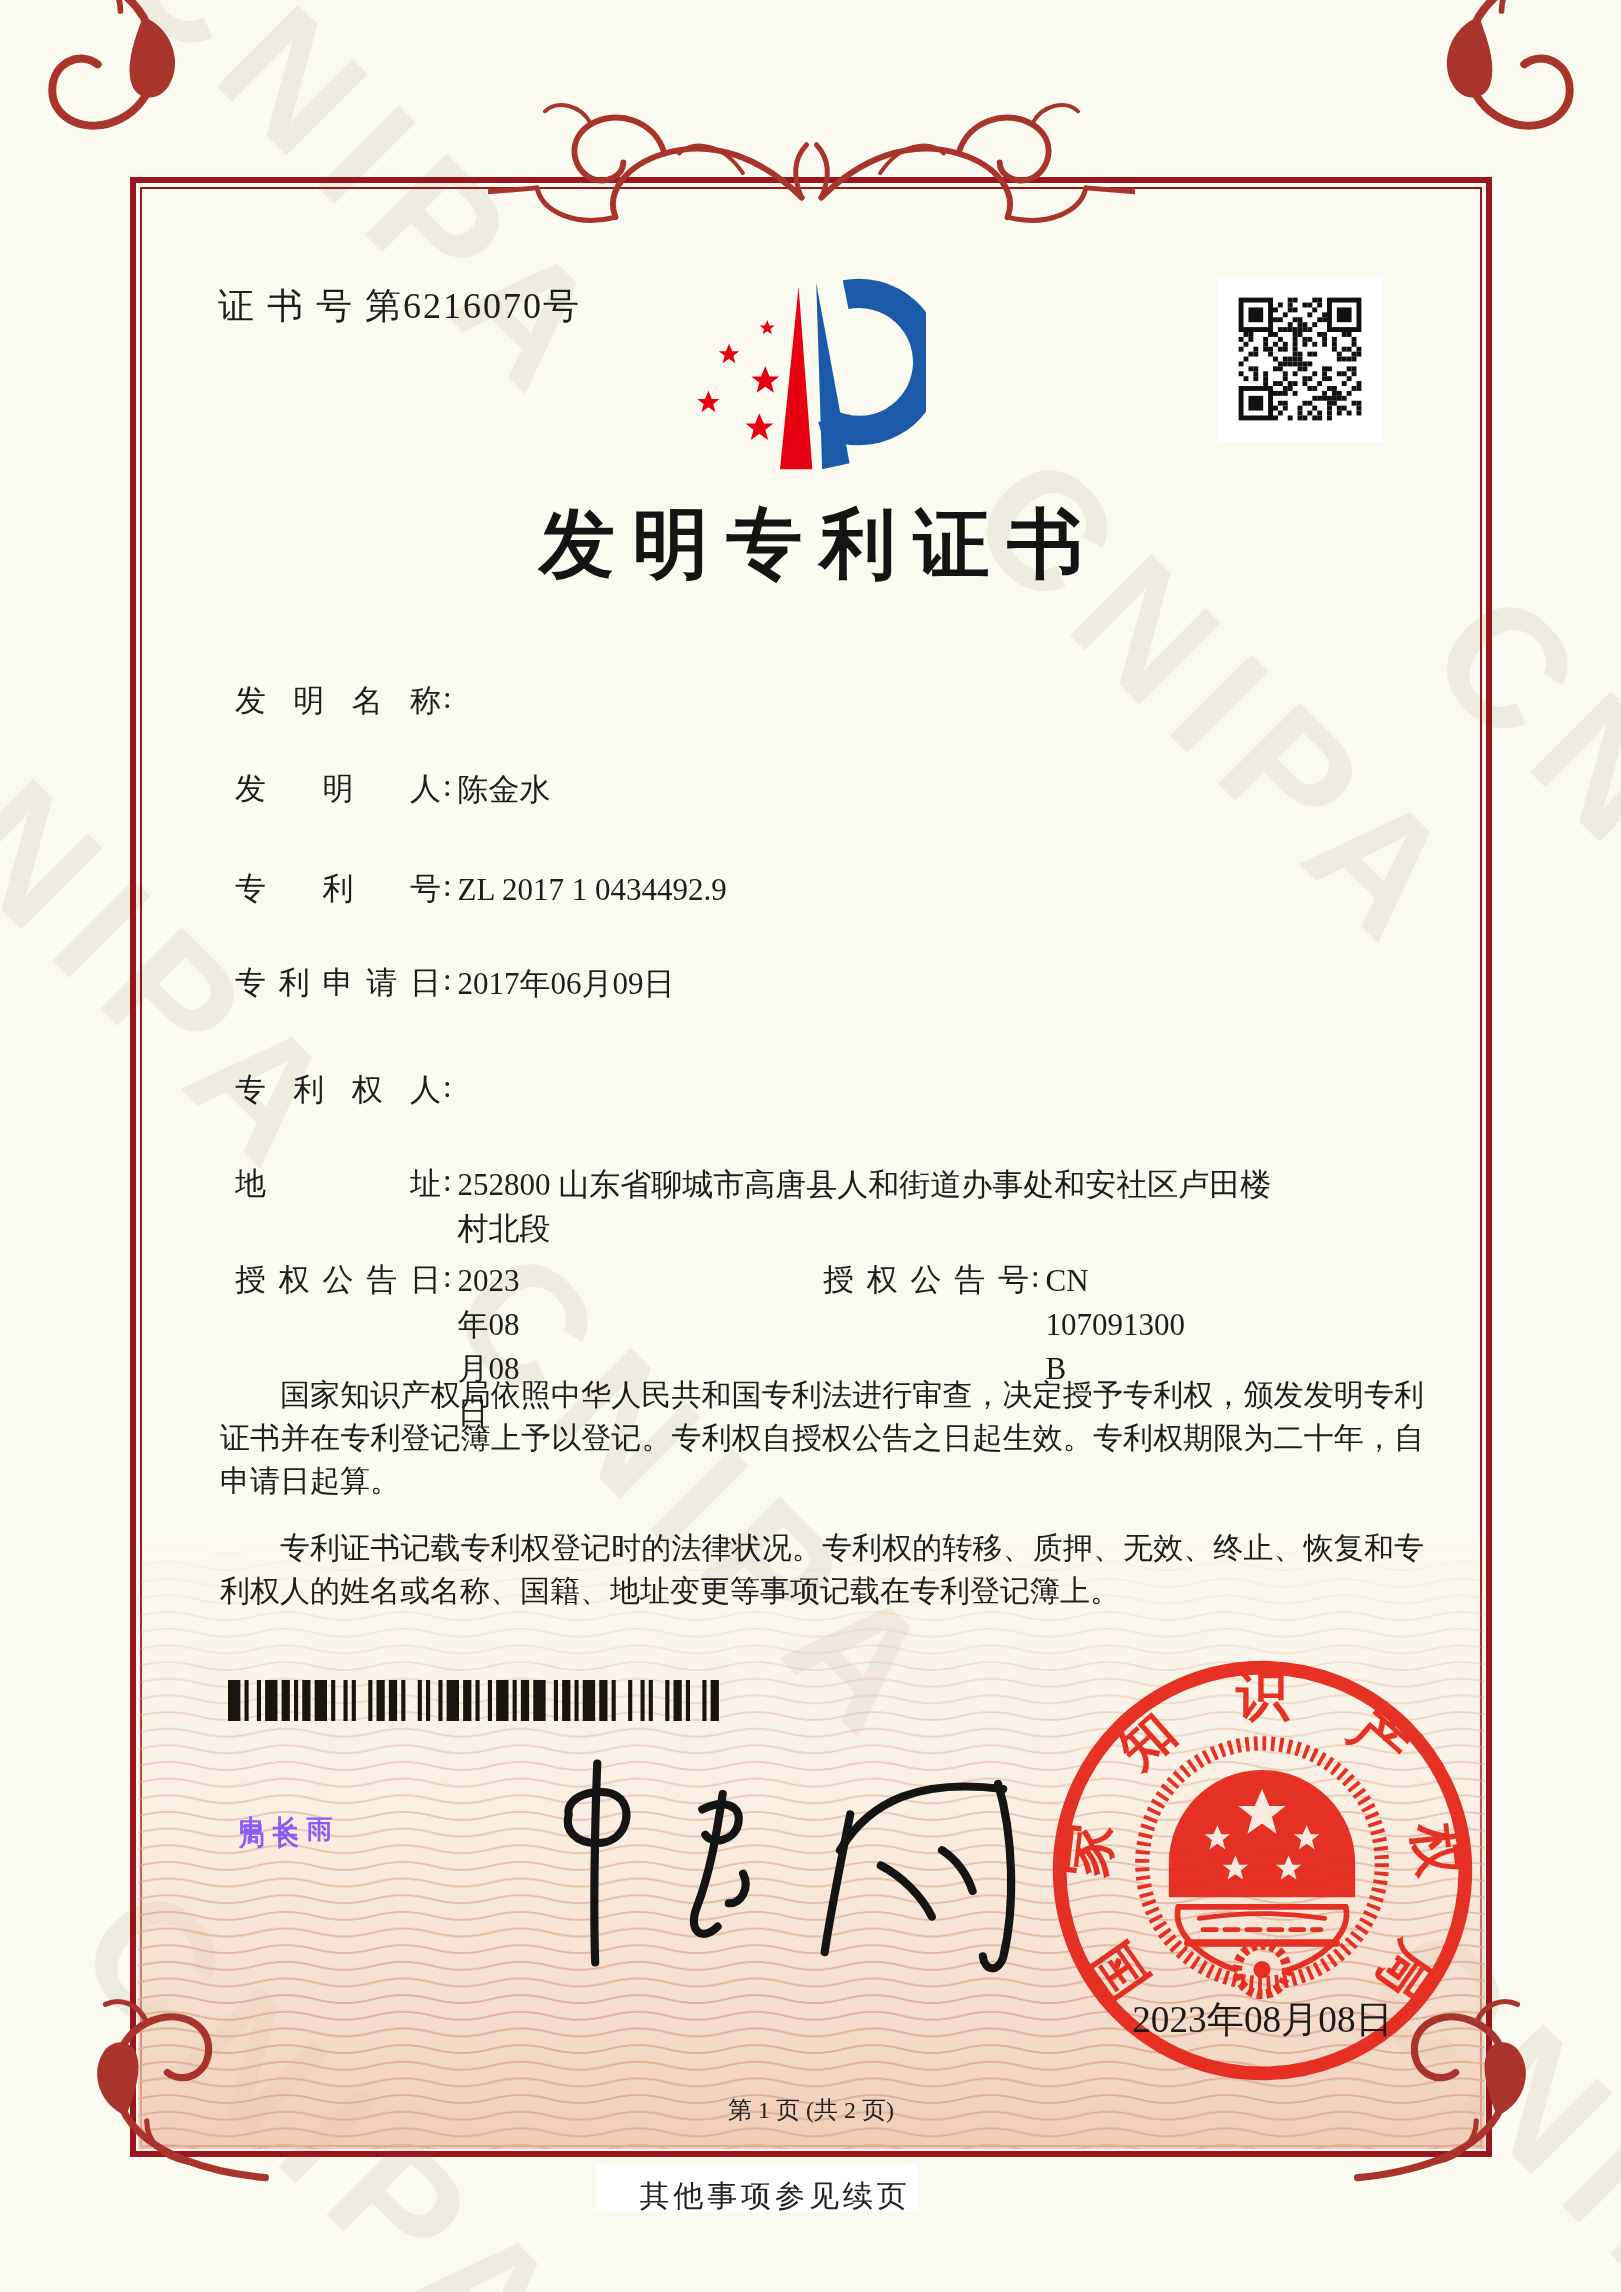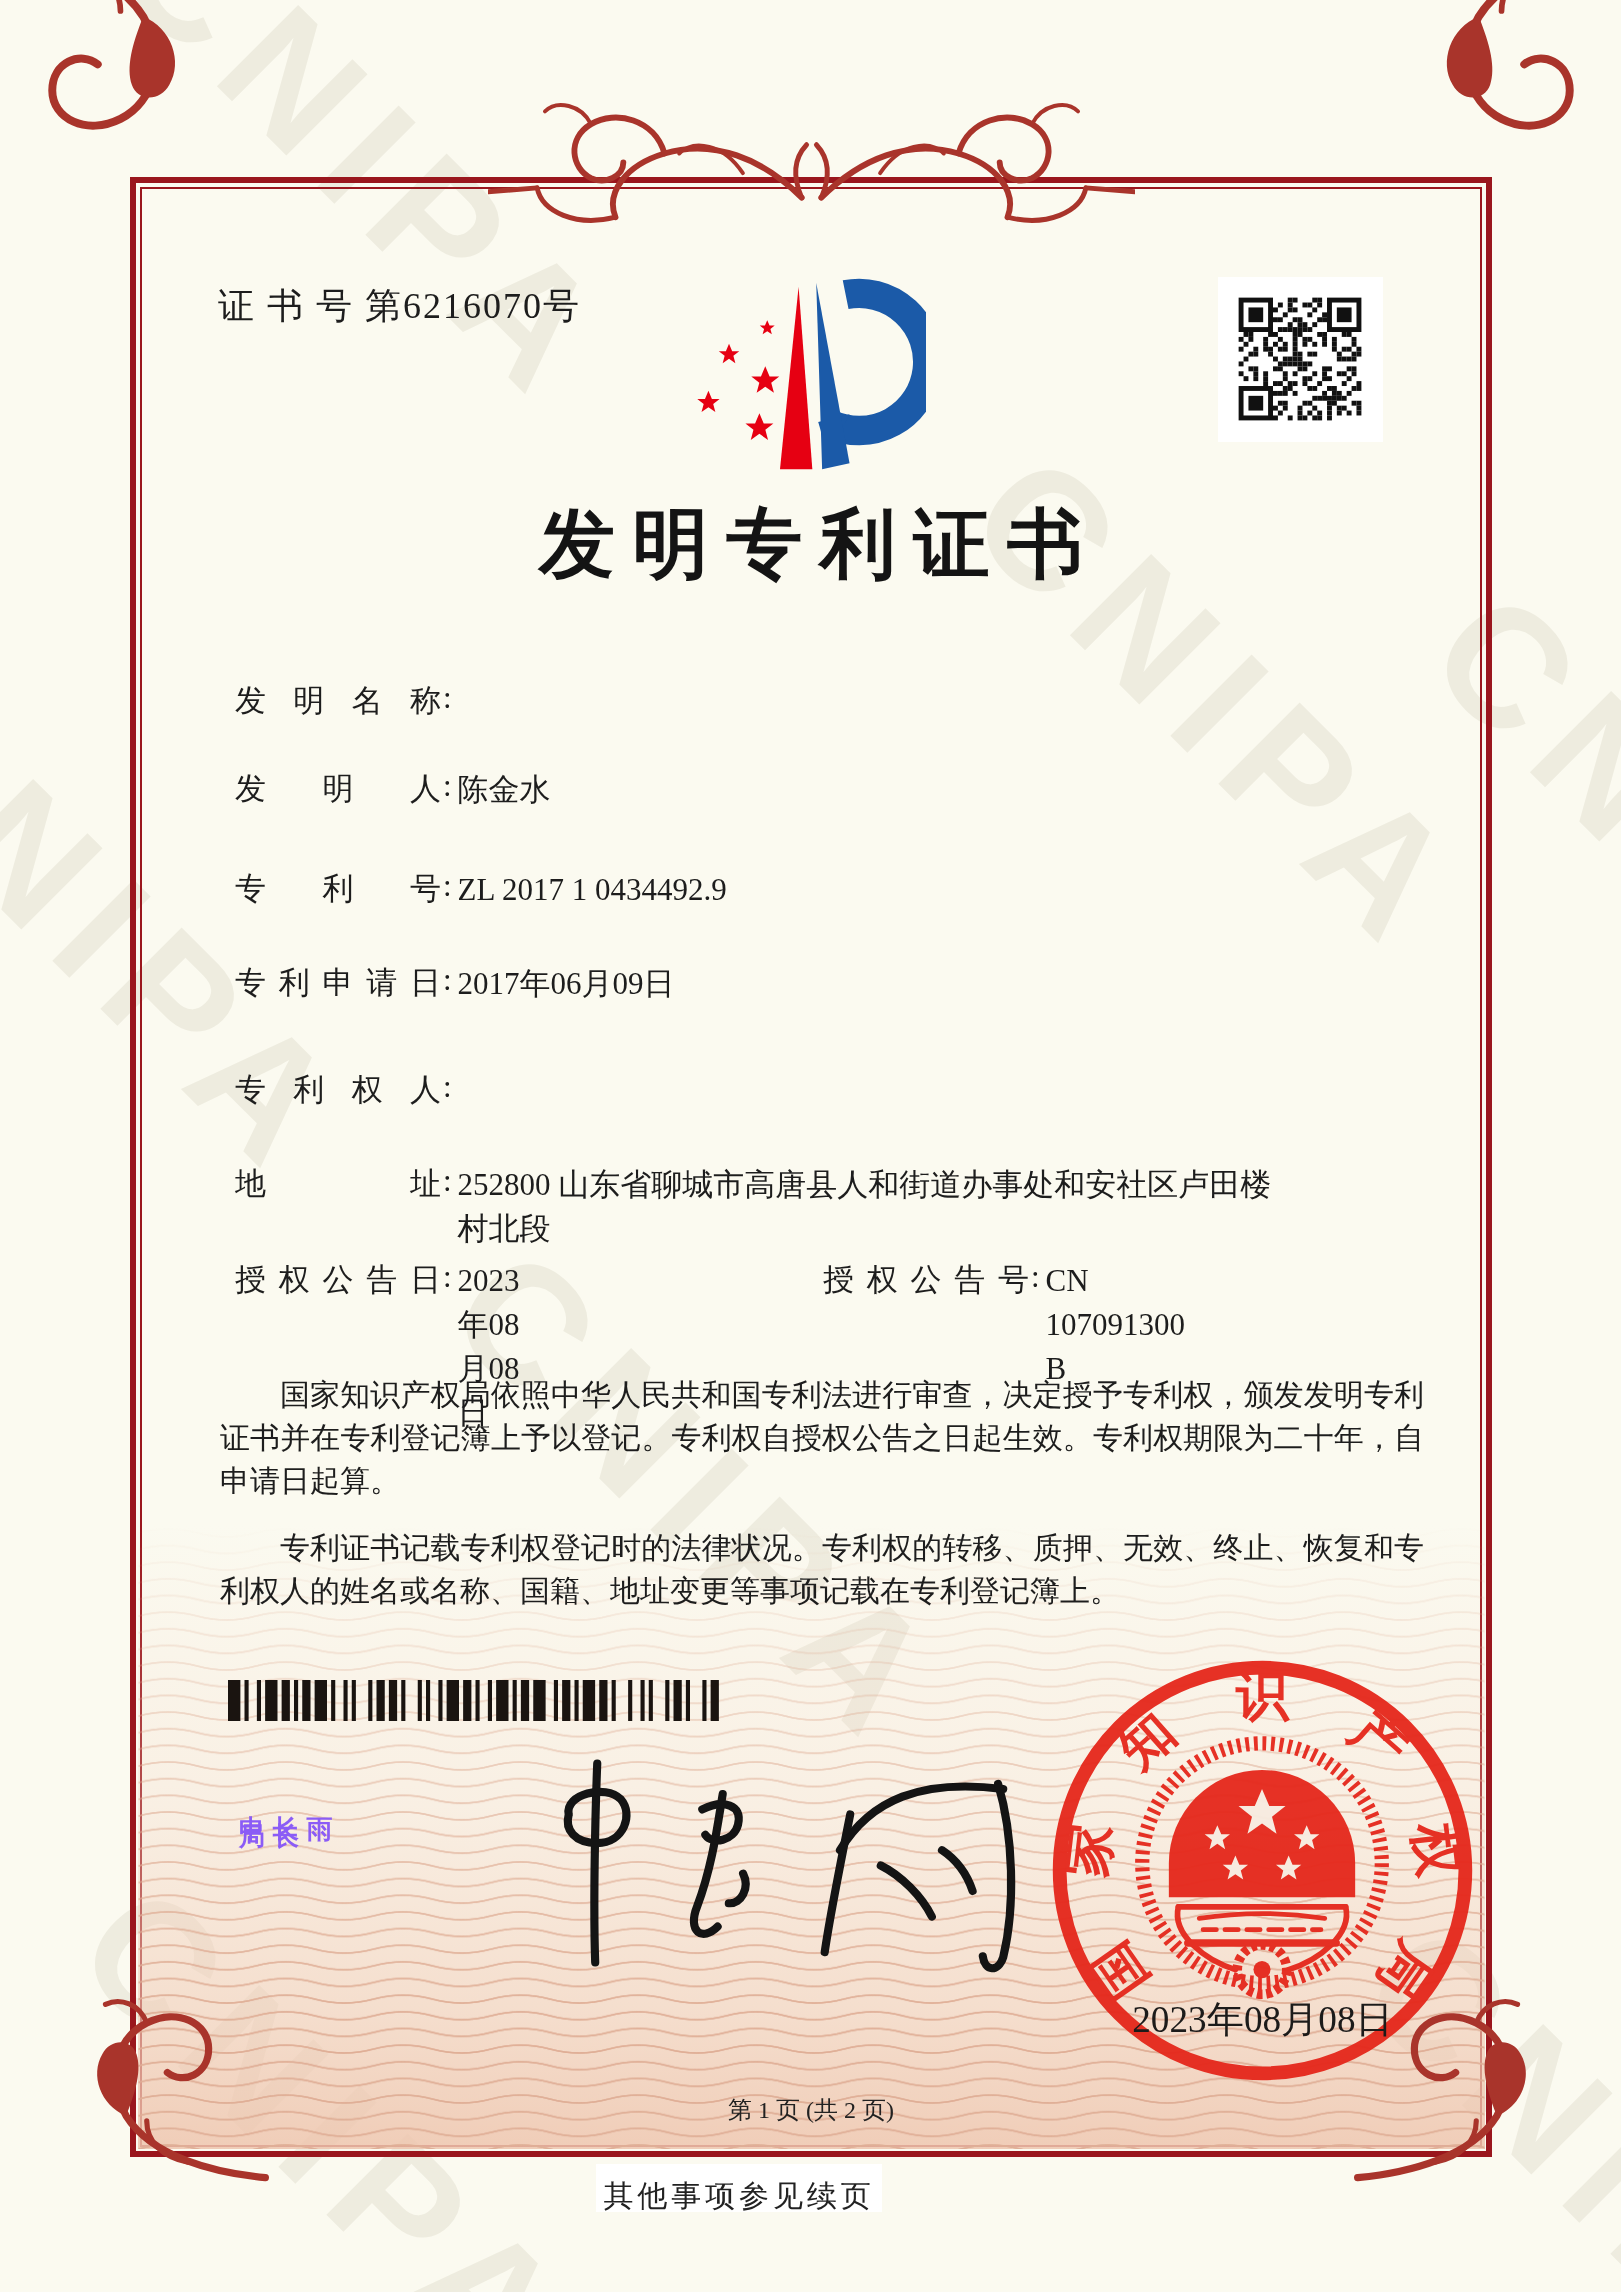--- a/index.html
+++ b/index.html
@@ -63,21 +63,21 @@
   }
   .signer-title{top:1819px;}
   .signer-name{top:1812px;}
   .signature{position:absolute;left:534px;top:1753px;width:510px;height:225px;}
   
   .seal{position:absolute;left:1042px;top:1650px;width:441px;height:441px;opacity:0.95;}
   
   .page-info{position:absolute;left:130px;top:2094px;width:1362px;text-align:center;font-size:24px;color:#222;}
   .cont-note{
     position:absolute;left:596px;top:2164px;width:286px;height:48px;background:#ffffff;
-    font-size:30px;text-align:center;line-height:63px;letter-spacing:3.9px;color:#222;
+    font-size:30px;text-align:center;line-height:63px;letter-spacing:3.9px;color:#222;padding-left:36px;
   }
   .orn{position:absolute;pointer-events:none;}
 </style>
 </head>
 <body>
 
 <div class="wm" style="left:59px;top:59px;">CNIPA</div>
 <div class="wm" style="left:912px;top:608px;">CNIPA</div>
 <div class="wm" style="left:-206px;top:833px;">CNIPA</div>
 <div class="wm" style="left:392px;top:1402px;">CNIPA</div>

